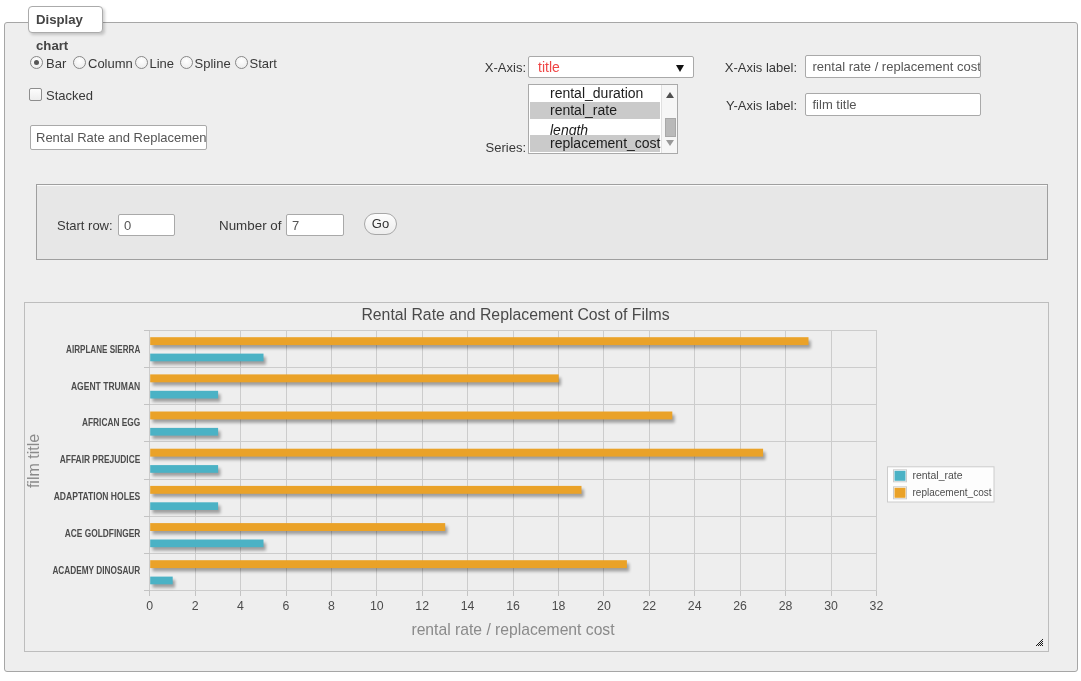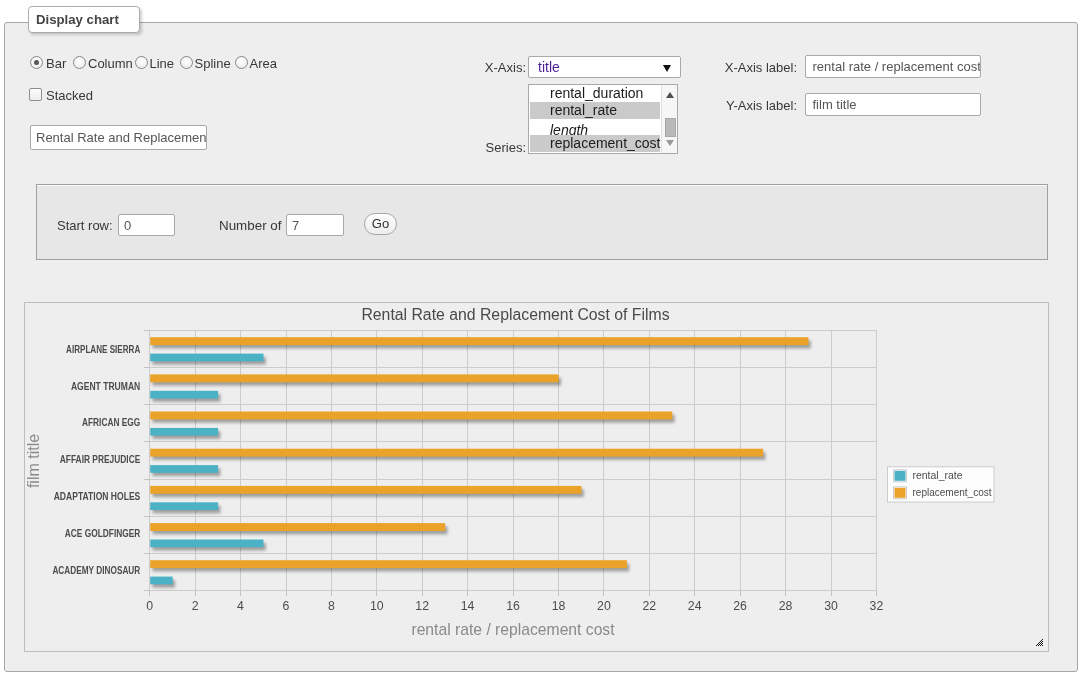--- a/index.html
+++ b/index.html
@@ -1,39 +1,39 @@
 <!DOCTYPE html>
 <html><head><meta charset="utf-8"><style>
 * { margin:0; padding:0; box-sizing:border-box; }
 html,body { width:1081px; height:681px; background:#fff;
   font-family:"Liberation Sans",sans-serif; font-size:13px; color:#3d3d3d; }
 .abs { position:absolute; }
 #fieldset { left:4px; top:22px; width:1074px; height:650px;
   border:1px solid #a6a6a6; border-radius:3px; background:#eeeeee; }
-#legendbox { left:28px; top:6px; width:112px; height:27px; background:#fff;
+#legendbox { left:28px; top:6px; width:75px; height:27px; background:#fff;
   border:1px solid #ababab; border-radius:4px; box-shadow:2px 2px 3px rgba(0,0,0,0.18);
   font-weight:bold; font-size:13.2px; color:#454545; line-height:26px; padding-left:7px; z-index:5; }
 .radio { width:13px; height:13px; border-radius:50%; border:1px solid #878787;
   background:radial-gradient(circle at 50% 35%, #ffffff 0%, #ececec 85%); }
 .radio.sel::after { content:""; position:absolute; left:3px; top:3px; width:5px; height:5px;
   border-radius:50%; background:#565656; }
 .cb { width:13px; height:13px; border:1px solid #8d8d8d; border-radius:2px;
   background:linear-gradient(#fdfdfd,#ededed); }
 .ti { border:1px solid #a9a9a9; border-radius:2px; background:#fff; color:#555;
   font-size:13px; line-height:21px; padding-left:5px; overflow:hidden; white-space:nowrap; }
 .lbl { color:#383838; }
 .rlbl { color:#383838; font-size:13px;text-align:center; }
 #panel { left:36px; top:184px; width:1012px; height:76px; border:1px solid #9f9f9f;
   background:#e7e7e7; box-shadow:inset 0 1px 0 #fafafa; }
 #gobtn { left:364px; top:213px; width:33px; height:22px; border:1px solid #a7a7a7;
   border-radius:11px; background:linear-gradient(#fdfdfd,#ededed);
   font-weight:normal; font-size:13px; color:#303030; text-align:center; line-height:20px; }
 #chart { left:24px; top:302px; width:1025px; height:350px; border:1px solid #bdbdbd; background:#eee; }
-#xsel { left:528px; top:56px; width:153px; height:22px; border:1px solid #a9a9a9;
-  border-radius:2px; background:#fff; color:#4c1d95; line-height:20px; padding-left:9px; font-size:14px; }
+#xsel { left:528px; top:56px; width:166px; height:22px; border:1px solid #a9a9a9;
+  border-radius:2px; background:#fff; color:#ef4444; line-height:20px; padding-left:9px; font-size:14px; }
 #xsel .arr { position:absolute; right:9px; top:8px; width:0; height:0;
   border-left:4.5px solid transparent; border-right:4.5px solid transparent; border-top:7px solid #111; }
 #serlist { left:528px; top:84px; width:150px; height:70px; border:1px solid #a9a9a9; background:#fff; overflow:hidden; }
 .opt { position:absolute; left:1px; right:17px; height:16.8px; line-height:16.8px;
   padding-left:20px; color:#1c1c1c; font-size:14px; }
 .opt.sel { background:#cacaca; }
 #sbar { position:absolute; right:0; top:0; width:16px; height:68px; background:#f6f6f6; border-left:1px solid #e0e0e0; }
 #sbar .up { position:absolute; left:4px; top:7px; width:0; height:0;
   border-left:4px solid transparent; border-right:4px solid transparent; border-bottom:6px solid #4f4f4f; }
 #sbar .dn { position:absolute; left:4px; bottom:7px; width:0; height:0;
@@ -46,21 +46,21 @@
 
 <div class="abs radio sel" style="left:30px;top:56px;"></div>
 <div class="abs rlbl" style="left:46px;top:56px;">Bar</div>
 <div class="abs radio" style="left:73px;top:56px;"></div>
 <div class="abs rlbl" style="left:88px;top:56px;">Column</div>
 <div class="abs radio" style="left:135px;top:56px;"></div>
 <div class="abs rlbl" style="left:149.5px;top:56px;">Line</div>
 <div class="abs radio" style="left:180px;top:56px;"></div>
 <div class="abs rlbl" style="left:194.5px;top:56px;">Spline</div>
 <div class="abs radio" style="left:235px;top:56px;"></div>
-<div class="abs rlbl" style="left:249.5px;top:56px;">Area</div>
+<div class="abs rlbl" style="left:249.5px;top:56px;">Start</div>
 
 <div class="abs cb" style="left:29px;top:88px;"></div>
 <div class="abs lbl" style="left:46px;top:88px;">Stacked</div>
 
 <div class="abs ti" style="left:30px;top:125px;width:177px;height:25px;line-height:23px;">Rental Rate and Replacement Cost of Films</div>
 
 <div class="abs lbl" style="left:440px;top:60px;width:86px;text-align:right;">X-Axis:</div>
 <div class="abs" id="xsel">title<span class="arr"></span></div>
 
 <div class="abs lbl" style="left:440px;top:140px;width:86px;text-align:right;">Series:</div>

